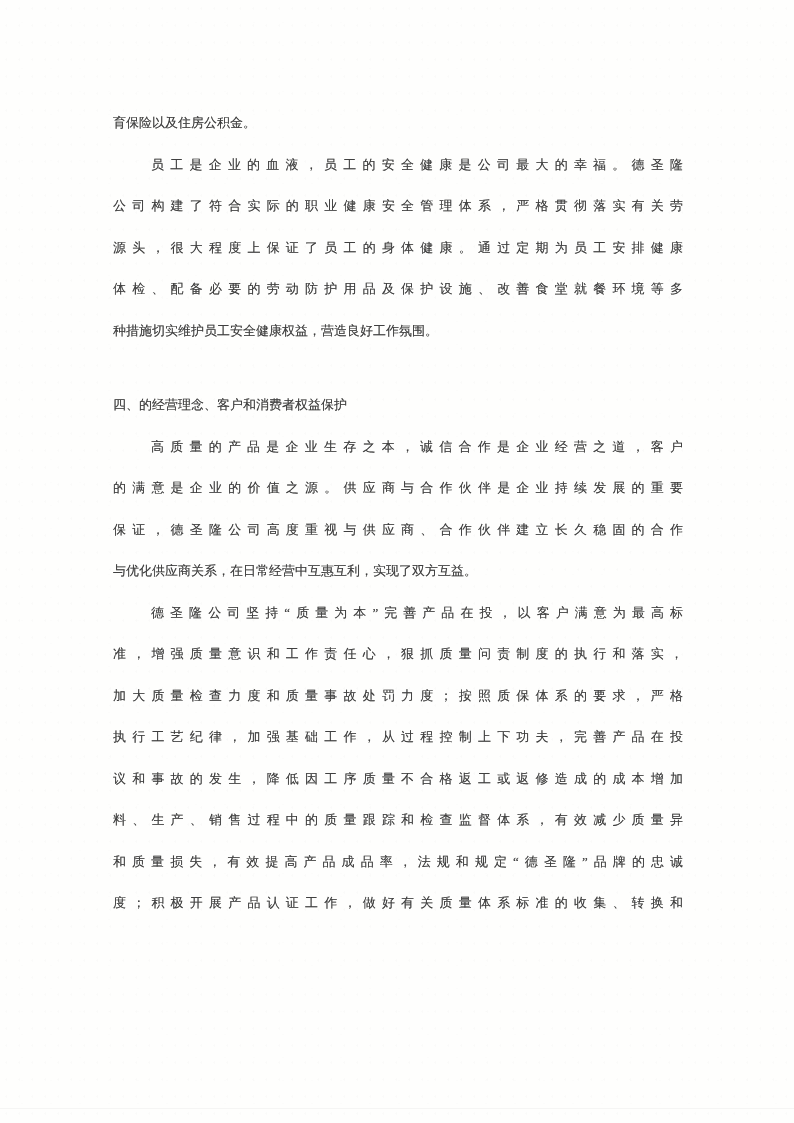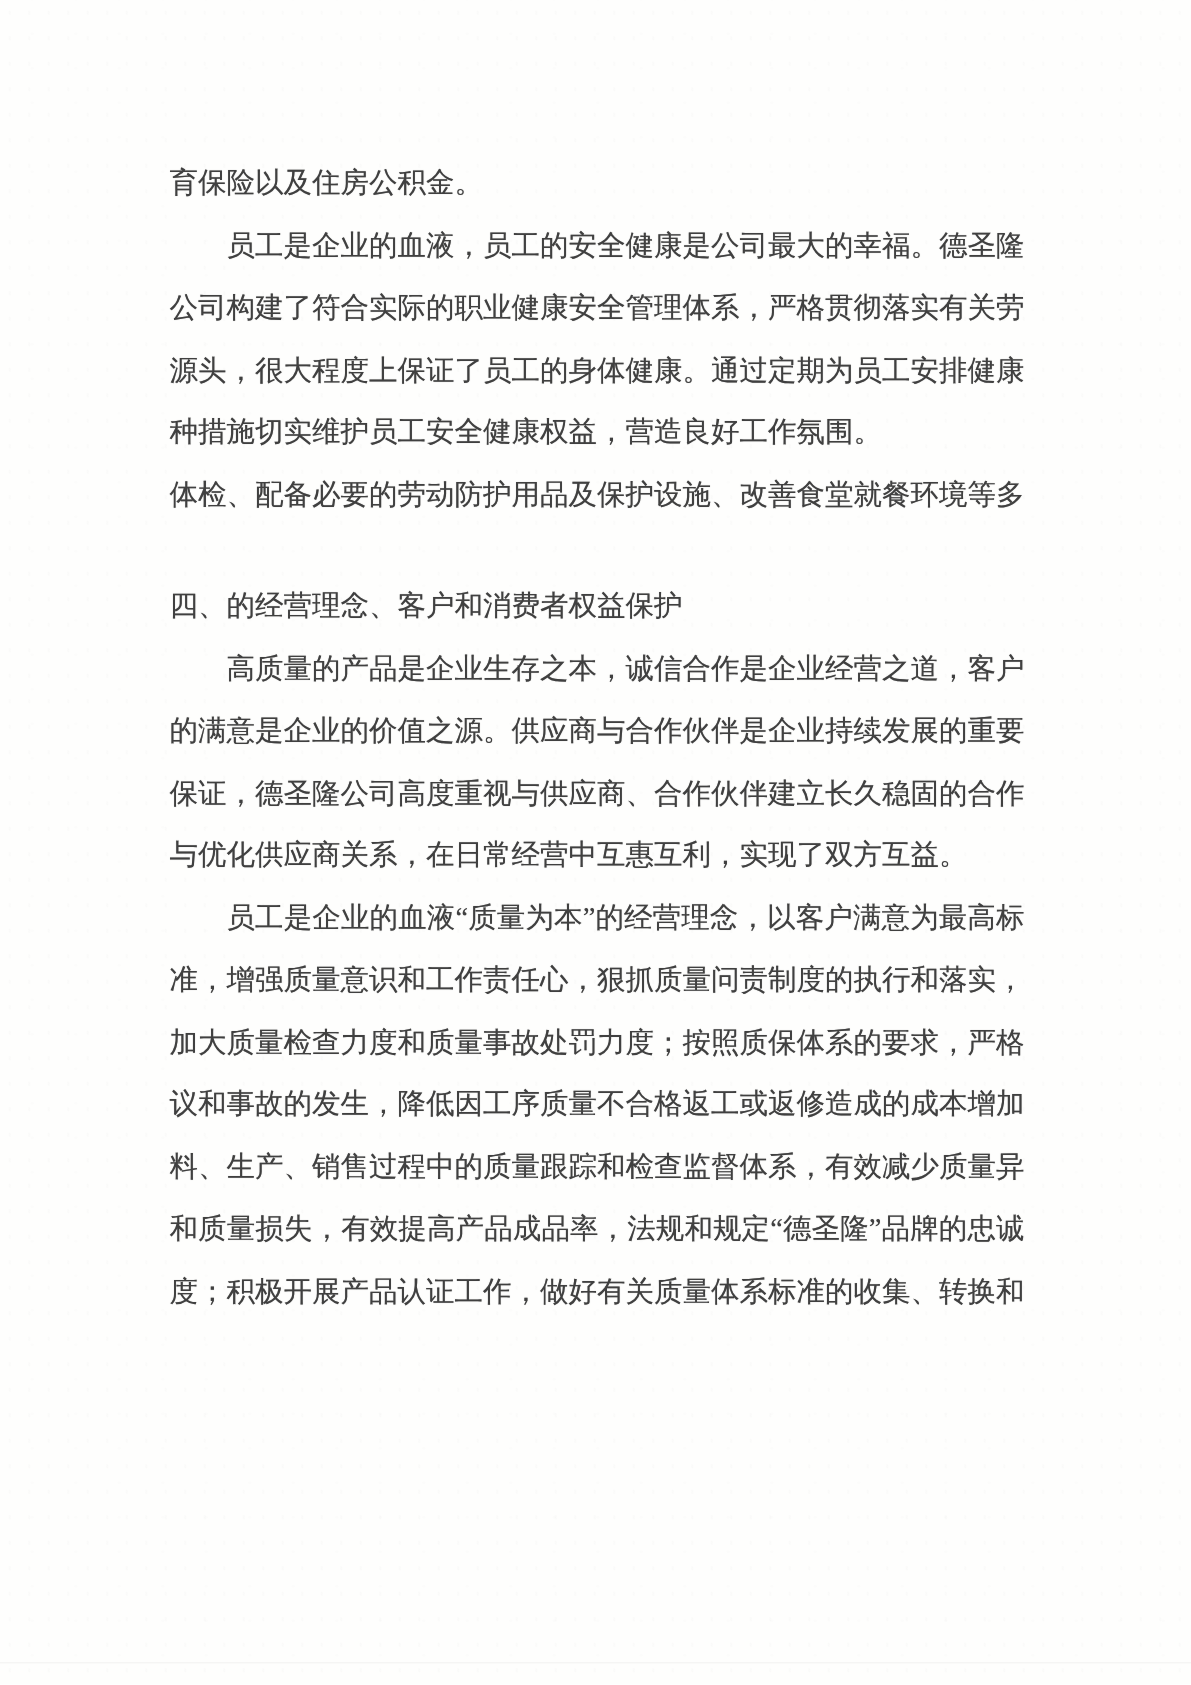--- a/index.html
+++ b/index.html
@@ -19,21 +19,21 @@
     background-position: 0 0, 7px 11px;
     overflow: hidden;
     font-family: "Liberation Serif", "DejaVu Serif", serif;
     color: #404040;
   }
   .text-block {
     position: absolute;
     left: 113px;
     top: 102px;
     width: 570px;
-    font-size: 19px;
+    font-size: 13px;
     
     text-shadow: 0 0 0.5px rgba(64,64,64,0.55);
   }
   .block { margin: 0; }
   .line {
     height: 41.5px;
     line-height: 41.5px;
     text-align: left;
     white-space: normal;
   }
@@ -62,37 +62,38 @@
 
 <div class="page">
   <div class="text-block" id="textblock">
       <div class="block paragraph">
         <div class="line">育保险以及住房公积金。</div>
       </div>
       <div class="block paragraph">
         <div class="line fill indent">员工是企业的血液，员工的安全健康是公司最大的幸福。德圣隆</div>
         <div class="line fill">公司构建了符合实际的职业健康安全管理体系，严格贯彻落实有关劳</div>
         <div class="line fill">源头，很大程度上保证了员工的身体健康。通过定期为员工安排健康</div>
+        <div class="line fill">体检、配备必要的劳动防护用品及保护设施、改善食堂就餐环境等多</div>
         <div class="line">种措施切实维护员工安全健康权益，营造良好工作氛围。</div>
-        <div class="line fill">体检、配备必要的劳动防护用品及保护设施、改善食堂就餐环境等多</div>
       </div>
       <div class="spacer"></div>
       <div class="block heading">
         <div class="line">四、的经营理念、客户和消费者权益保护</div>
       </div>
       <div class="block paragraph">
         <div class="line fill indent">高质量的产品是企业生存之本，诚信合作是企业经营之道，客户</div>
         <div class="line fill">的满意是企业的价值之源。供应商与合作伙伴是企业持续发展的重要</div>
         <div class="line fill">保证，德圣隆公司高度重视与供应商、合作伙伴建立长久稳固的合作</div>
         <div class="line">与优化供应商关系，在日常经营中互惠互利，实现了双方互益。</div>
       </div>
       <div class="block paragraph">
-        <div class="line fill indent">员工是企业的血液“质量为本”的经营理念，以客户满意为最高标</div>
+        <div class="line fill indent">德圣隆公司坚持“质量为本”完善产品在投，以客户满意为最高标</div>
         <div class="line fill">准，增强质量意识和工作责任心，狠抓质量问责制度的执行和落实，</div>
         <div class="line fill">加大质量检查力度和质量事故处罚力度；按照质保体系的要求，严格</div>
+        <div class="line fill">执行工艺纪律，加强基础工作，从过程控制上下功夫，完善产品在投</div>
         <div class="line fill">议和事故的发生，降低因工序质量不合格返工或返修造成的成本增加</div>
         <div class="line fill">料、生产、销售过程中的质量跟踪和检查监督体系，有效减少质量异</div>
         <div class="line fill">和质量损失，有效提高产品成品率，法规和规定“德圣隆”品牌的忠诚</div>
         <div class="line fill">度；积极开展产品认证工作，做好有关质量体系标准的收集、转换和</div>
       </div>
     </div>
   <div class="scan-artifact"></div>
 </div>
 
 </body></html>

